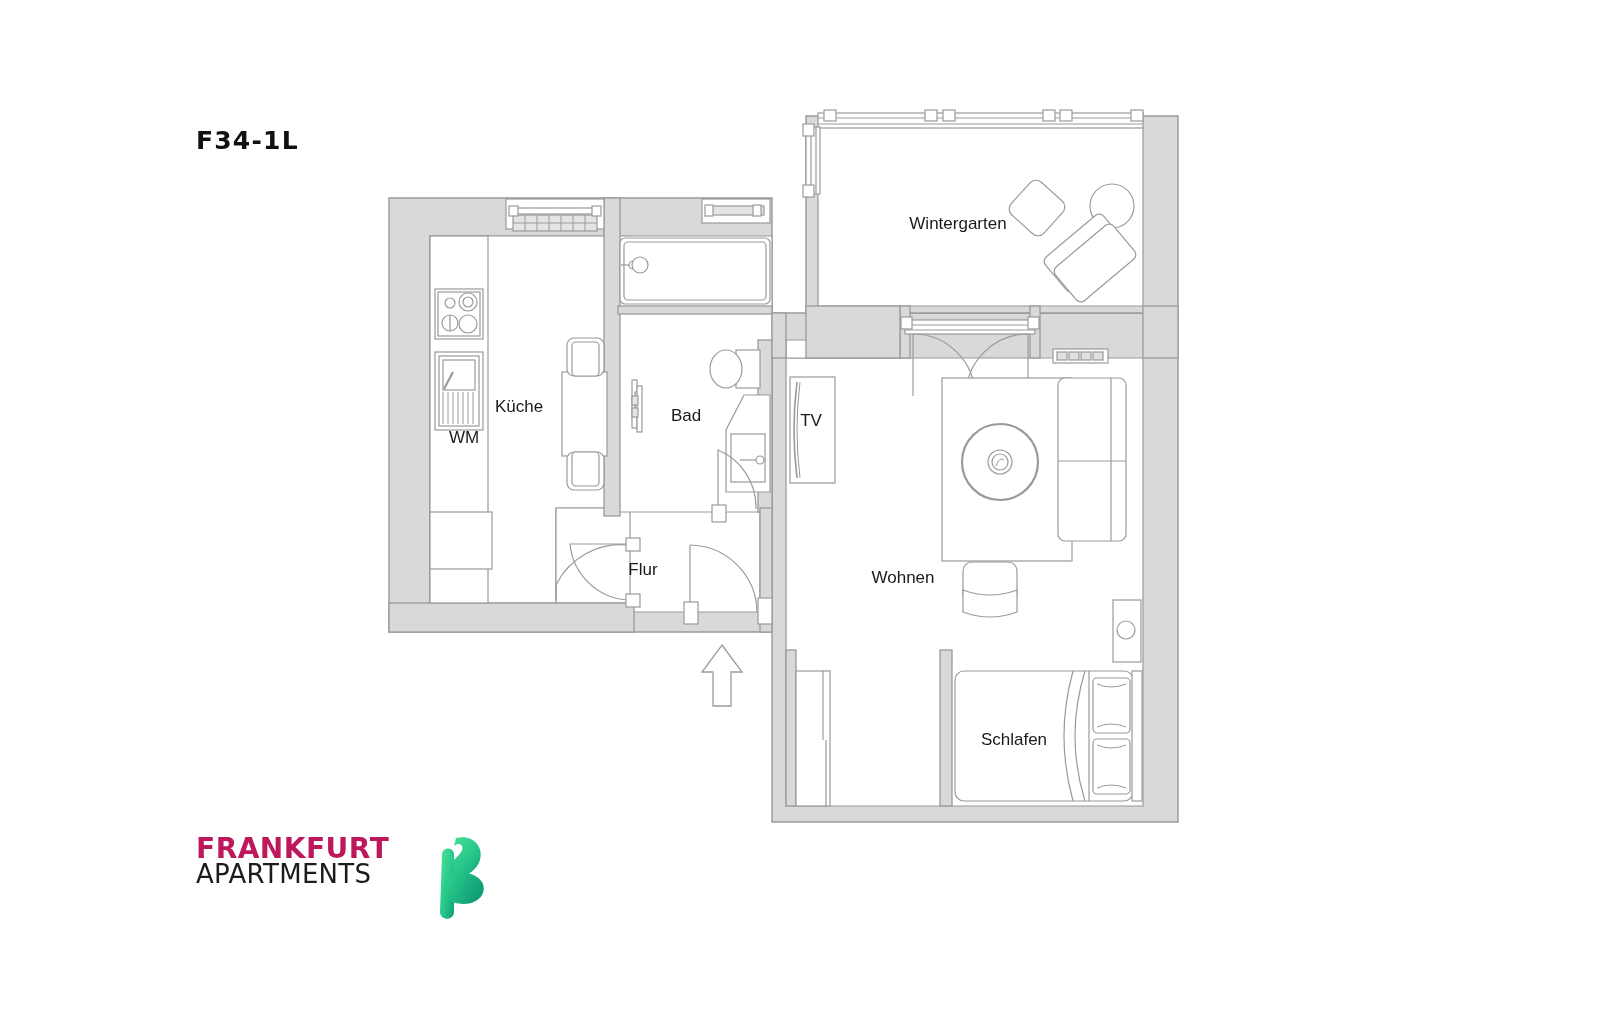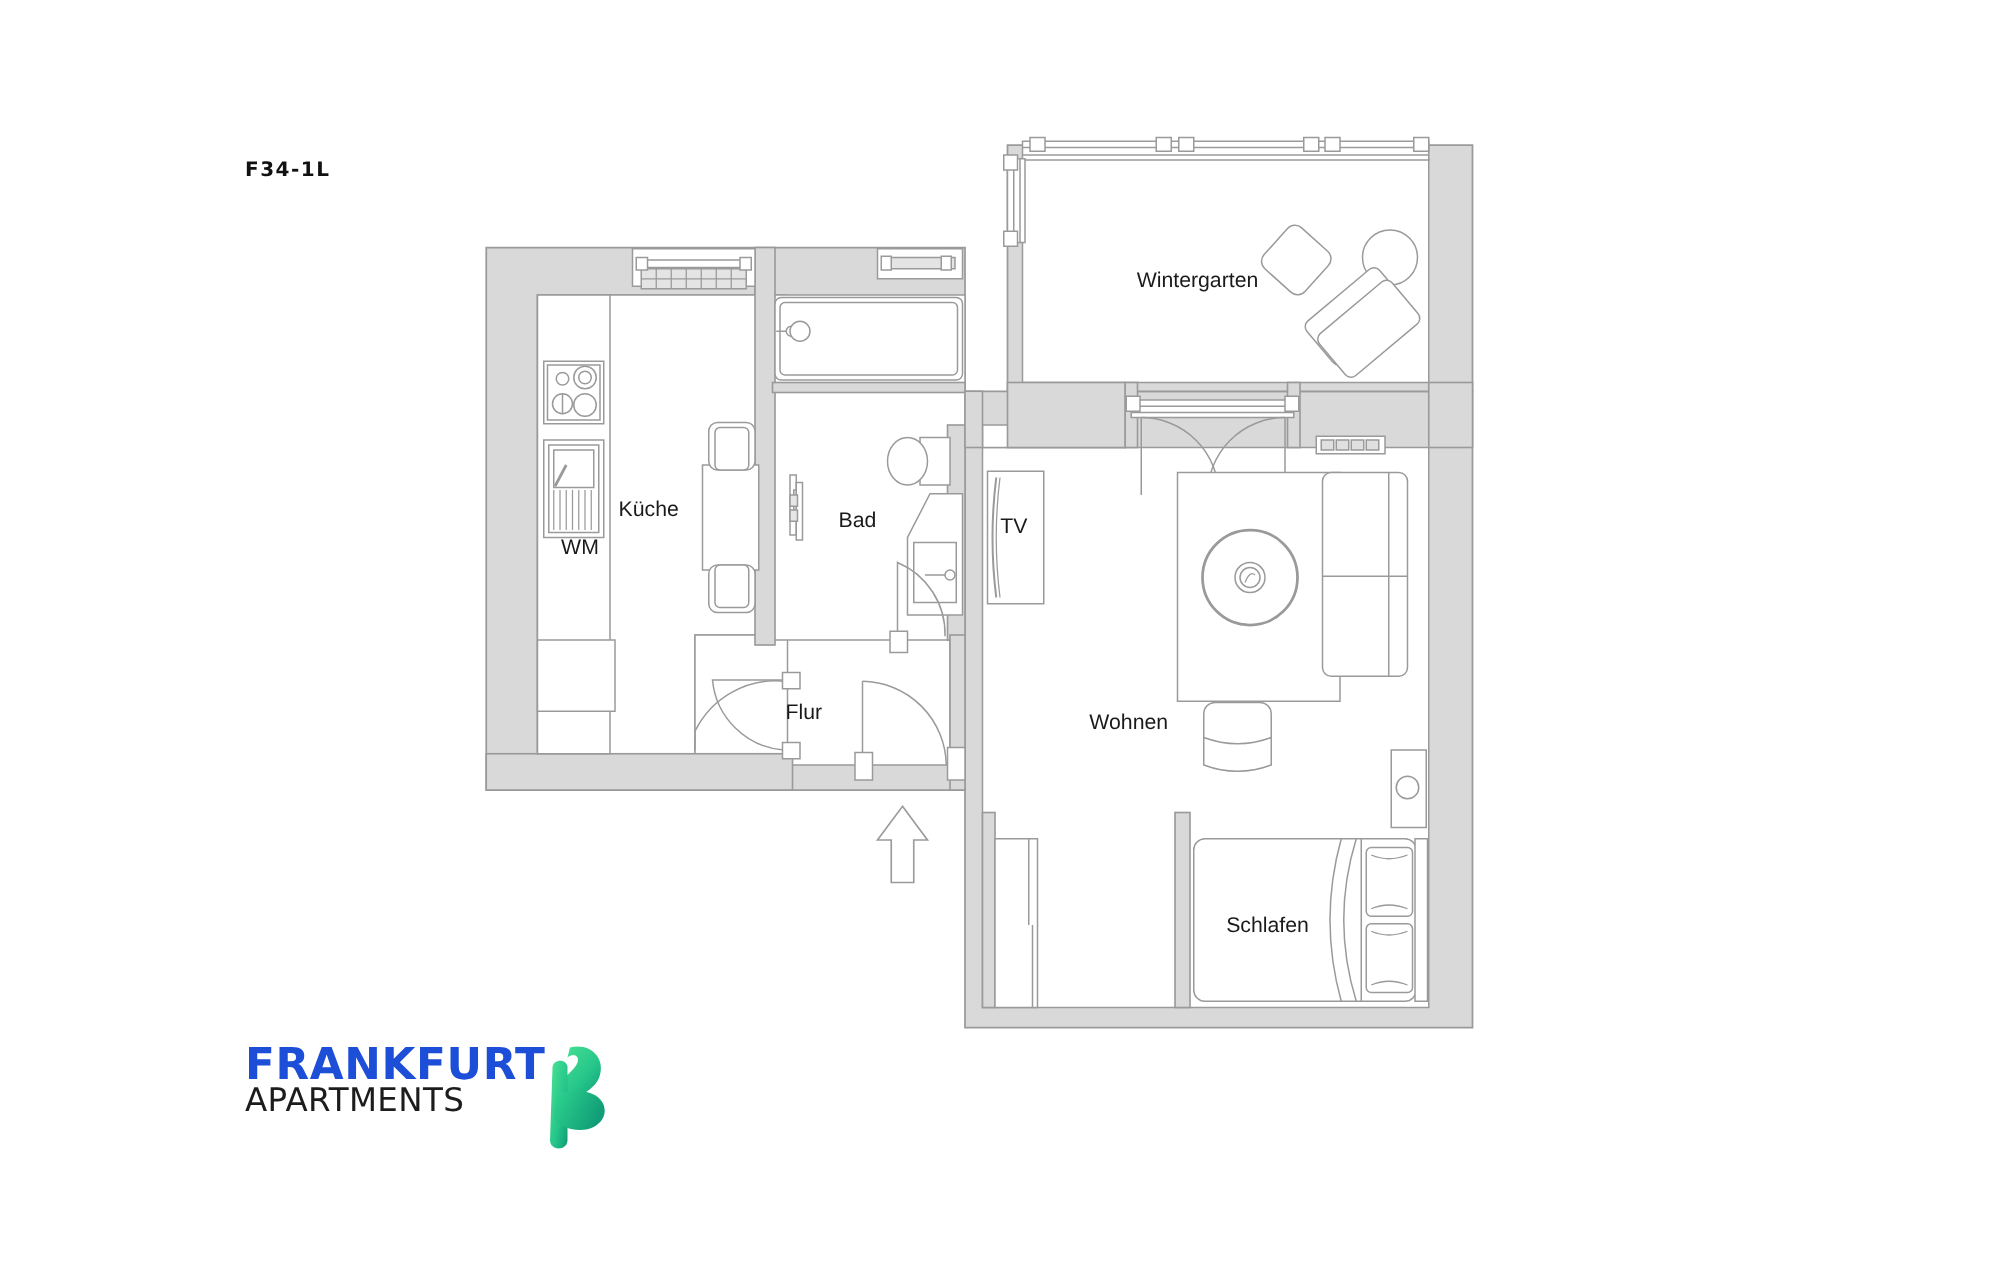--- a/index.html
+++ b/index.html
@@ -19,21 +19,21 @@
     left: 0; top: 0;
     width: 1600px;
     height: 1012px;
   }
   .plan-title {
     position: absolute;
     left: 196px;
     top: 126px;
     font-family: "DejaVu Sans", sans-serif;
     font-weight: bold;
-    font-size: 16px;
+    font-size: 25px;
     letter-spacing: 1.2px;
     color: #111111;
     white-space: nowrap;
   }
   #floorplan-svg {
     position: absolute;
     left: 0; top: 0;
   }
   .room-label {
     font-family: "Liberation Sans", sans-serif;
@@ -51,23 +51,23 @@
   }
   .logo-text {
     position: absolute;
     left: 0;
     top: 0;
     line-height: 0.94;
   }
   .logo-line1 {
     font-family: "DejaVu Sans", sans-serif;
     font-weight: bold;
-    font-size: 35px;
+    font-size: 28px;
     letter-spacing: 0.5px;
-    color: #1d4ed8;
+    color: #be185d;
     display: block;
   }
   .logo-line2 {
     font-family: "DejaVu Sans", sans-serif;
     font-weight: normal;
     font-size: 26px;
     letter-spacing: 0.3px;
     color: #1c1c1c;
     display: block;
   }

